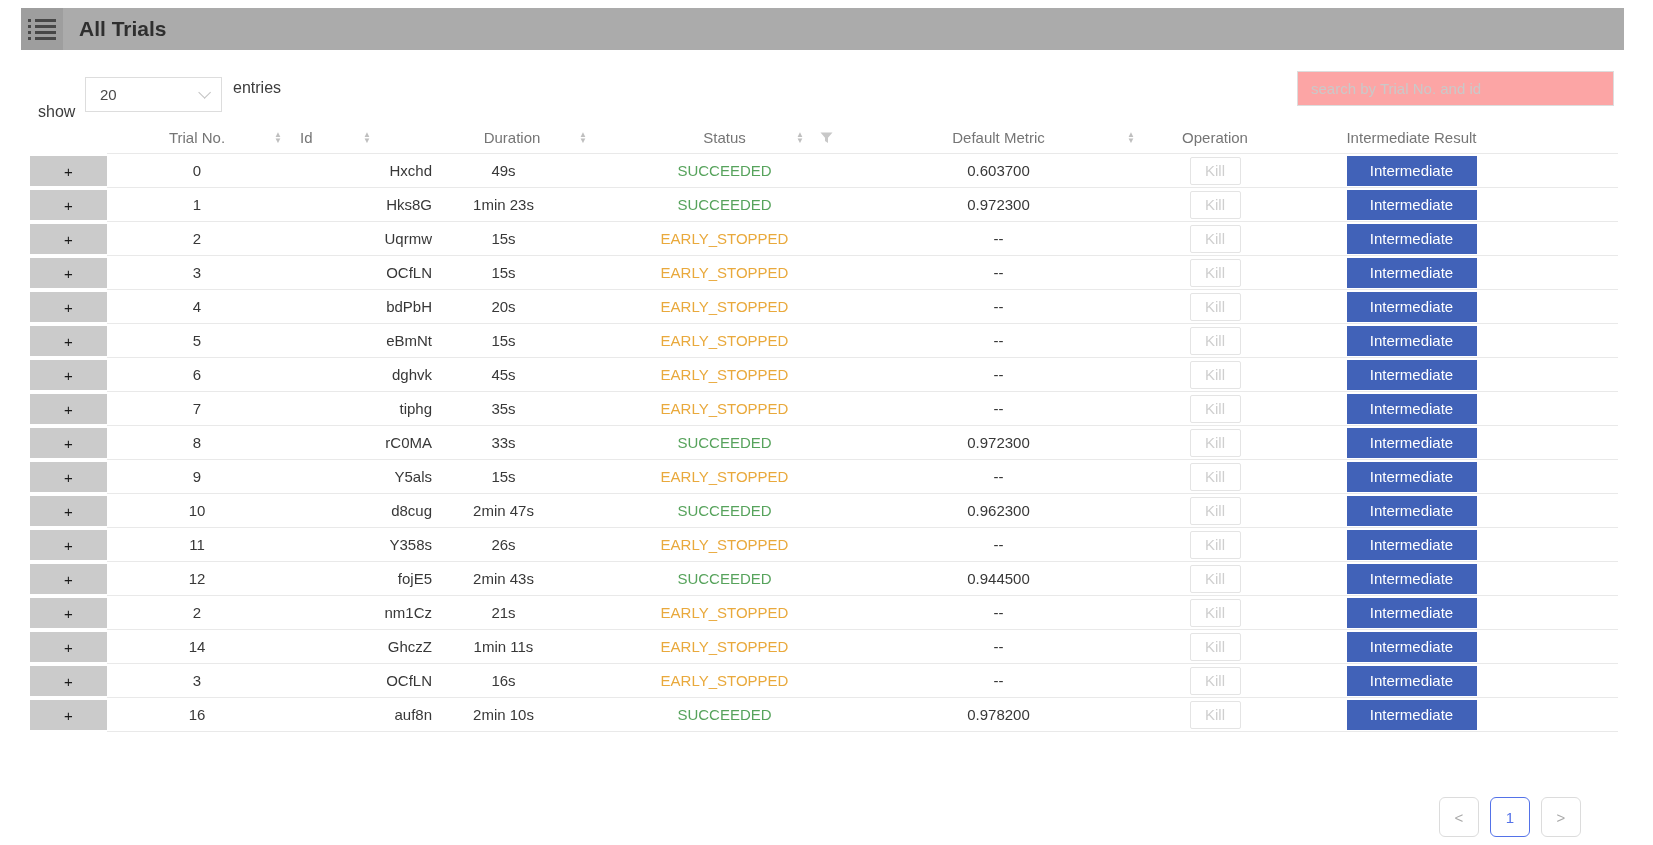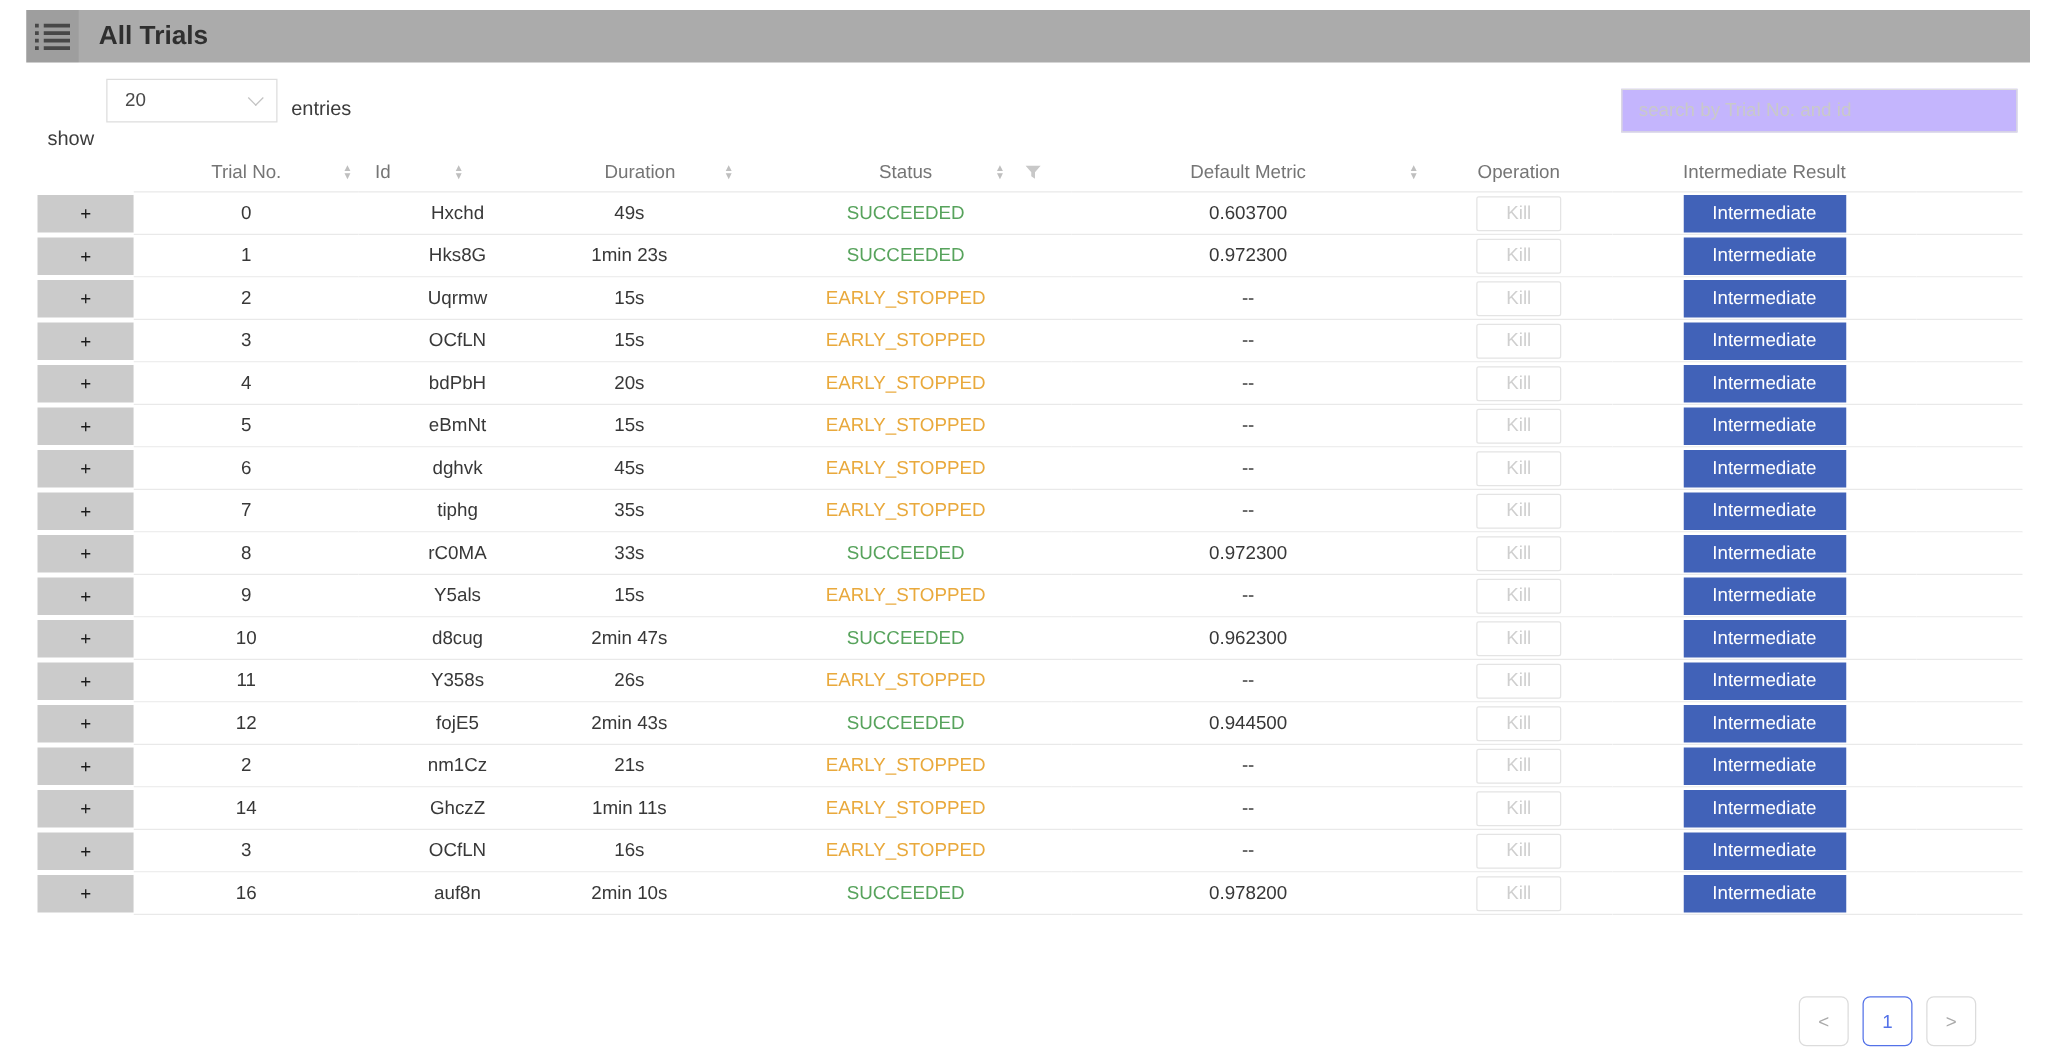--- a/index.html
+++ b/index.html
@@ -15,28 +15,28 @@
   .list-icon { display:flex; flex-direction:column; gap:3px; }
   .list-icon .li-row { display:flex; align-items:center; gap:4px; }
   .list-icon .li-dot { width:3px; height:3px; background:#474747; }
   .list-icon .li-line { width:21px; height:3px; background:#474747; }
   .page-title { font-size:21px; font-weight:bold; color:#2f2f2f; }
 
   
   .ctl-label { position:absolute; top:79px; font-size:16px; color:#3c3c3c; }
   .show-label { left:38px;margin-top:24px; }
   .entries-label { left:233px; }
-  .pagesize-select { position:absolute; left:85px; top:63px; width:137px; height:35px;
+  .pagesize-select { position:absolute; left:85px; top:77px; width:137px; height:35px;
       border:1px solid #ddd; background:#fff; display:flex; align-items:center;
       padding:0 14px; font-size:15px; color:#4a4a4a; cursor:pointer; }
   .pagesize-select .chev { margin-left:auto; width:9px; height:9px;
       border-right:1.5px solid #c3c3c3; border-bottom:1.5px solid #c3c3c3;
       transform: rotate(45deg) translateY(-3px); }
   .search-input { position:absolute; left:1297px; top:71px; width:317px; height:35px;
-      border:1px solid #ddd; background:#c4b5fd; padding:0 13px; font-size:15px;
+      border:1px solid #ddd; background:#fca5a5; padding:0 13px; font-size:15px;
       font-family:"Liberation Sans",sans-serif; color:#555; outline:none; }
   .search-input::placeholder { color:#c9c9c9; }
 
   
   table.trials { position:absolute; left:30px; top:122px; width:1588px;
       border-collapse:separate; border-spacing:0; table-layout:fixed; }
   thead th { height:32px; font-weight:normal; font-size:15px; color:#757575;
       vertical-align:middle; position:relative; border-bottom:1px solid #e9e9e9; }
   thead th.h-exp { border-bottom:none; }
   .th-center { }
@@ -49,29 +49,29 @@
       display:flex; align-items:center; gap:16px; }
   .funnel svg { display:block; }
 
   tbody td { height:34px; border-bottom:1px solid #e9e9e9; font-size:15px;
       color:#383838; vertical-align:middle; background:#fff; }
   td.exp-td { border-bottom:none; padding:0 0 0 0; background:#fff; }
   .exp { height:30px; margin:2px 0; background:#cbcbcb; display:flex;
       align-items:center; justify-content:center; font-size:15px; color:#1a1a1a;
       cursor:pointer; user-select:none; }
   .c-trial { text-align:center; }
-  .c-id { text-align:center; padding-left:13px; }
+  .c-id { text-align:right; padding-left:13px; }
   .c-dur { text-align:center; padding-right:17px; }
   .c-status { text-align:center; }
   .c-metric { text-align:center; }
   .c-op { text-align:center; }
   .c-int { text-align:center; }
   td.c-spacer { }
 
-  .kill-btn { width:68px; height:28px; border:1px solid #e4e4e4; border-radius:2px;
+  .kill-btn { width:51px; height:28px; border:1px solid #e4e4e4; border-radius:2px;
       background:#fff; color:#cfcfcf; font-size:15px; font-family:"Liberation Sans",sans-serif;
       cursor:default; }
   .int-btn { width:130px; height:30px; border:none; background:#4162b8; color:#fff;
       font-size:15px; font-family:"Liberation Sans",sans-serif; cursor:pointer; }
 
   
   .pagination { position:absolute; left:1439px; top:797px; display:flex; gap:11px; }
   .pg-btn { width:40px; height:40px; border:1px solid #dcdcdc; border-radius:6px;
       background:#fff; color:#a9a9a9; font-size:15px; display:flex; align-items:center;
       justify-content:center; cursor:pointer; font-family:"Liberation Sans",sans-serif; }

